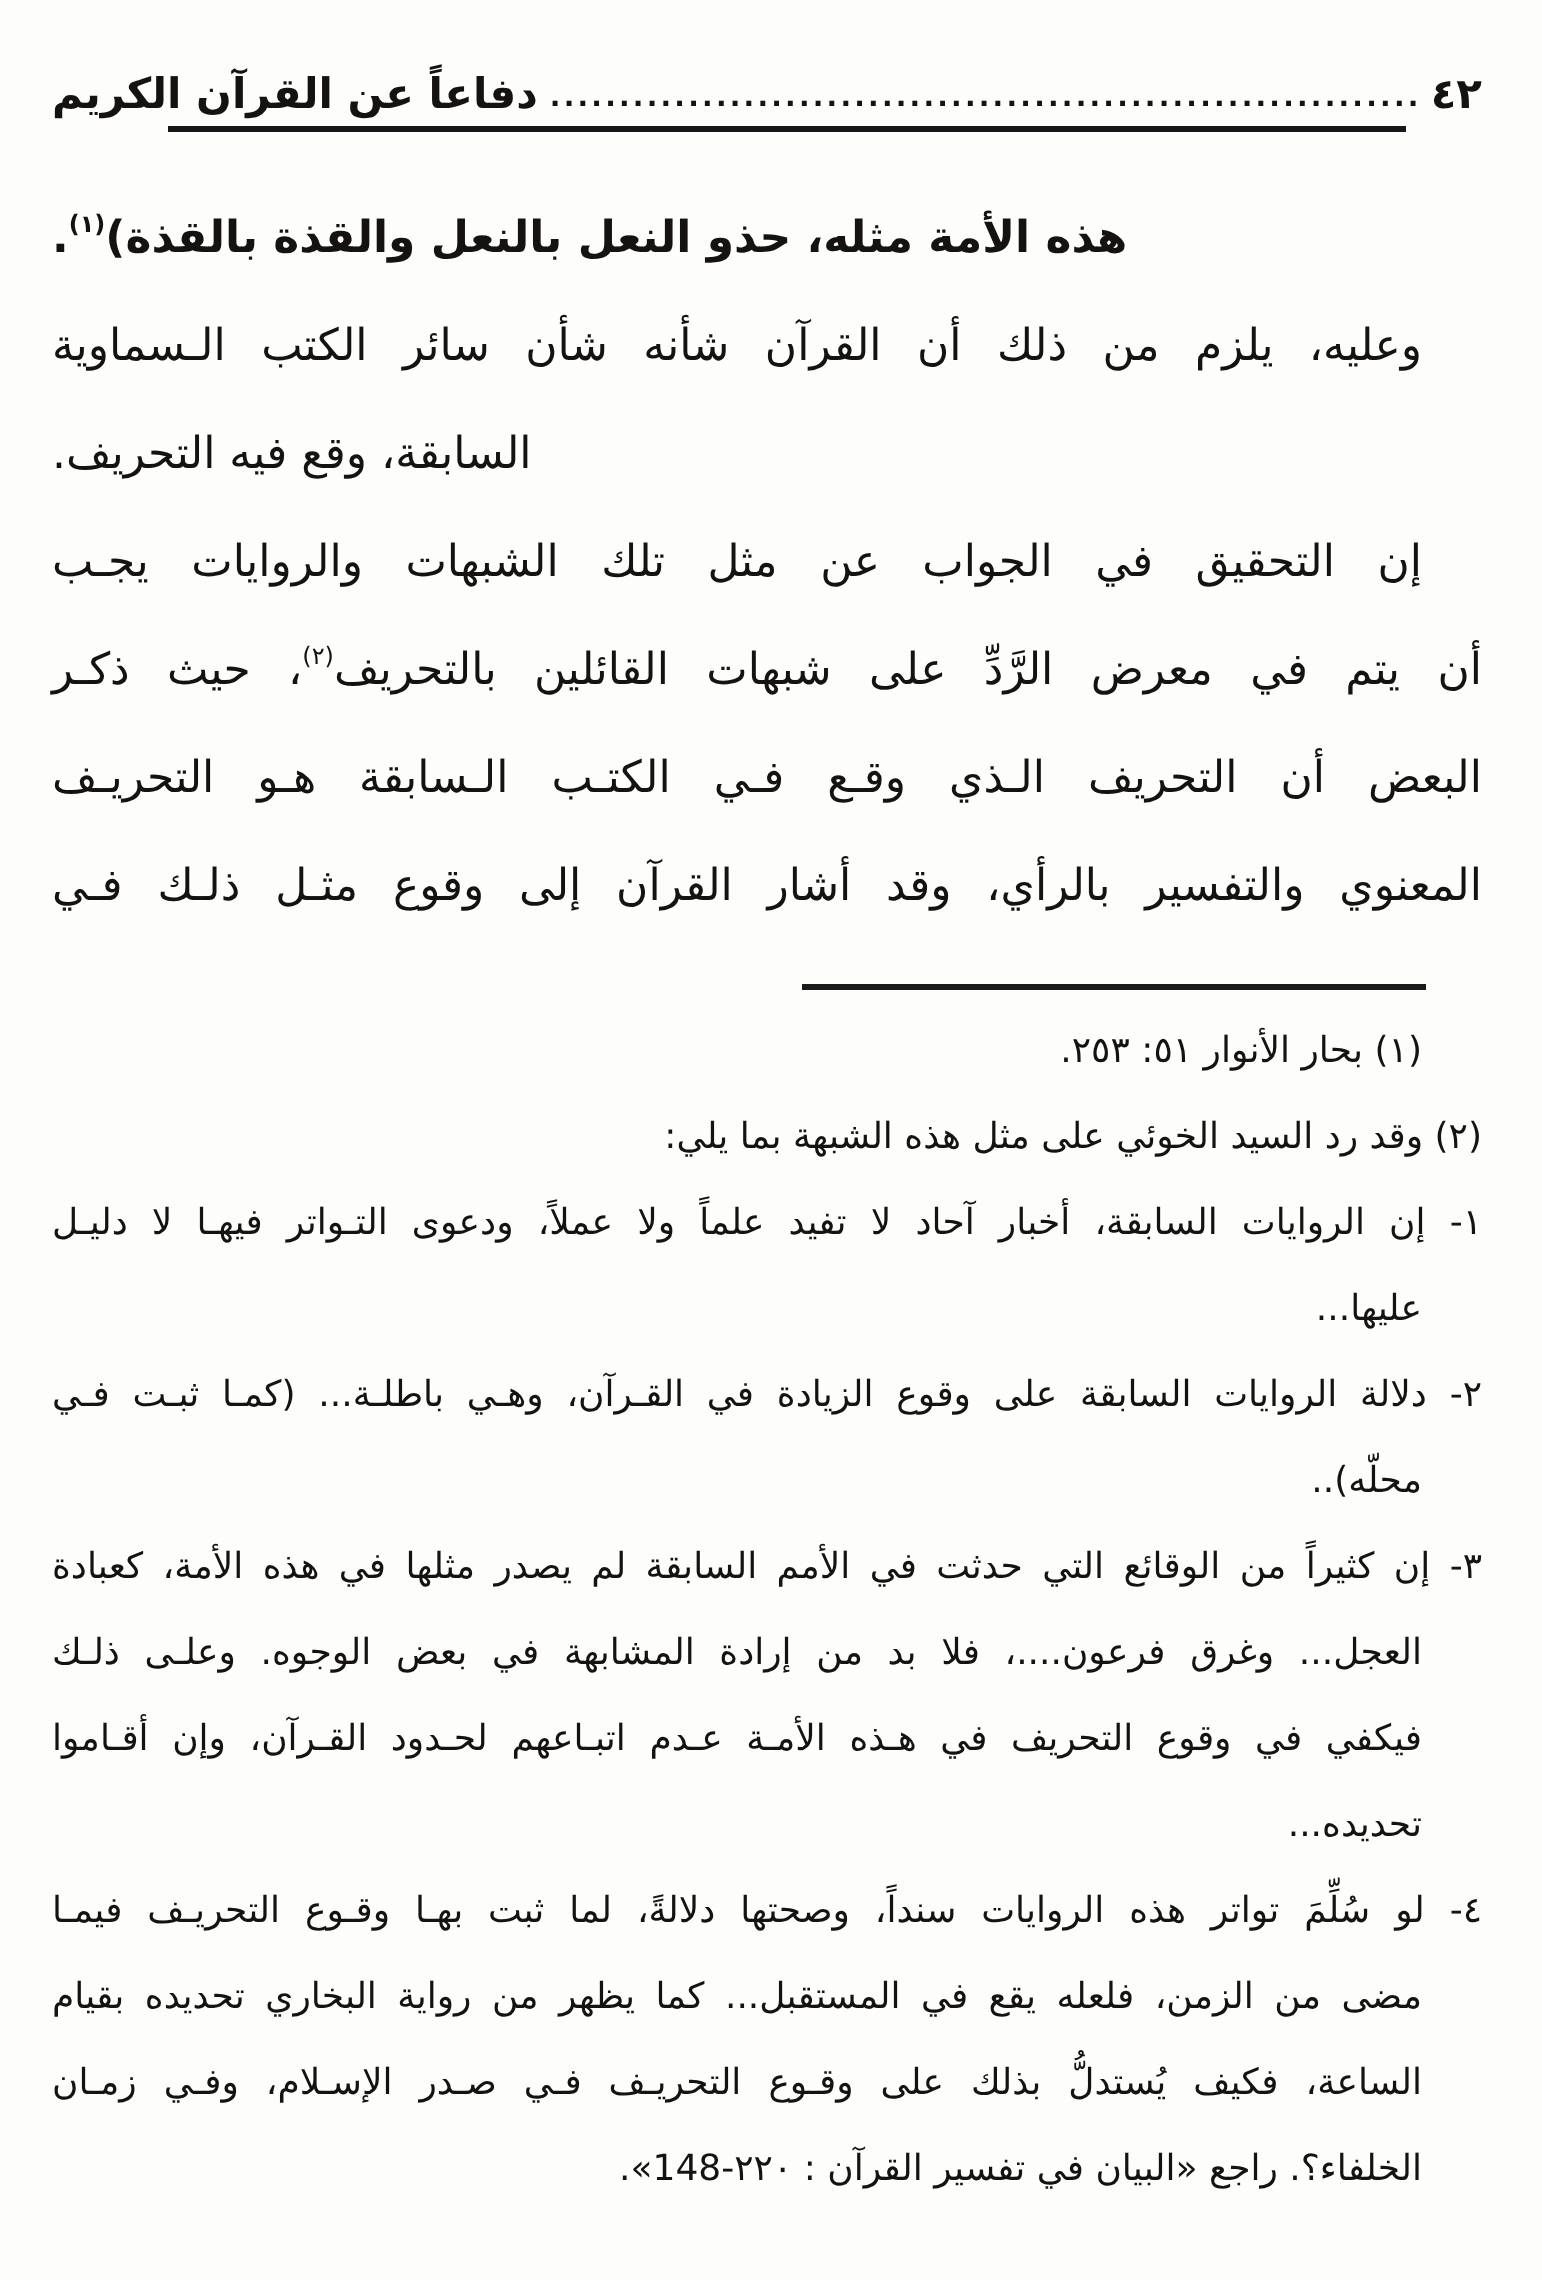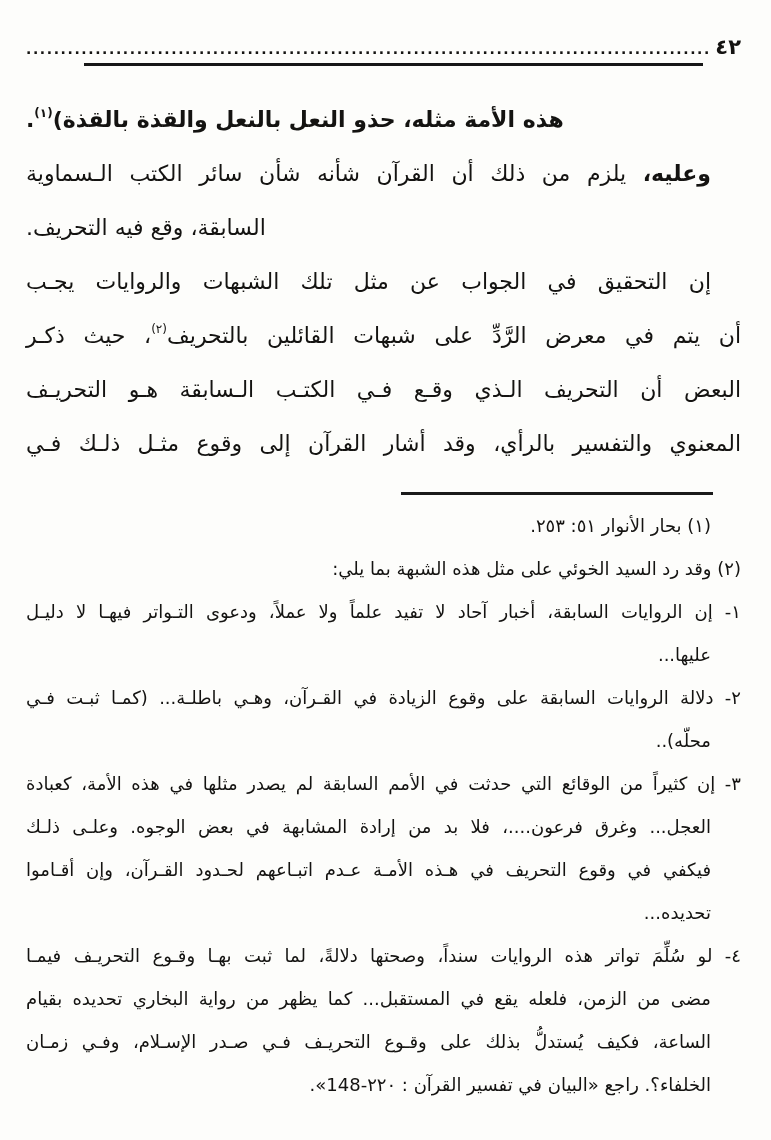--- a/index.html
+++ b/index.html
@@ -27,38 +27,39 @@
   }
   .header .title { font-weight:bold; font-size:21px; line-height:26px; white-space:nowrap; }
   .header-rule { height:3px; background:#171717; margin:3px 38px 0 58px; }
 
   
   .body-text { margin-top:27px; font-size:22px; line-height:54px; }
   .line { text-align:left; }
   .line.just { text-align:justify; text-align-last:justify; }
   .line.indent { text-indent:30px; }
   .line.lead { font-weight:bold; }
-  .b { font-weight:bold; }
+  .b { font-weight:normal; }
   sup.fnref { font-size:12px; line-height:0; position:relative; top:-2px; }
 
   
   .fn-rule { width:312px; height:3px; background:#1a1a1a; margin:21px 28px 9px auto; }
   .footnotes { font-size:18px; line-height:43px; }
   .fn { text-align:right; }
   .fn.j { text-align:justify; text-align-last:justify; }
   .fn.ind { margin-right:30px;text-align:right; }
 </style>
 </head>
 <body>
 
 <div class="page">
 
   <div class="header">
     <span class="num">٤٢</span>
     <span class="leader">........................................................................................................................................................</span>
+    <span class="title">دفاعاً عن القرآن الكريم</span>
   </div>
   <div class="header-rule"></div>
 
   <div class="body-text">
 
     <div class="line lead"><span>هذه الأمة مثله، حذو النعل بالنعل والقذة بالقذة)</span><sup class="fnref">(١)</sup><span>.</span></div>
 
     <div class="line just indent"><span class="b">وعليه،</span><span> يلزم من ذلك أن القرآن شأنه شأن سائر الكتب الـسماوية</span></div>
 
     <div class="line"><span>السابقة، وقع فيه التحريف.</span></div>

